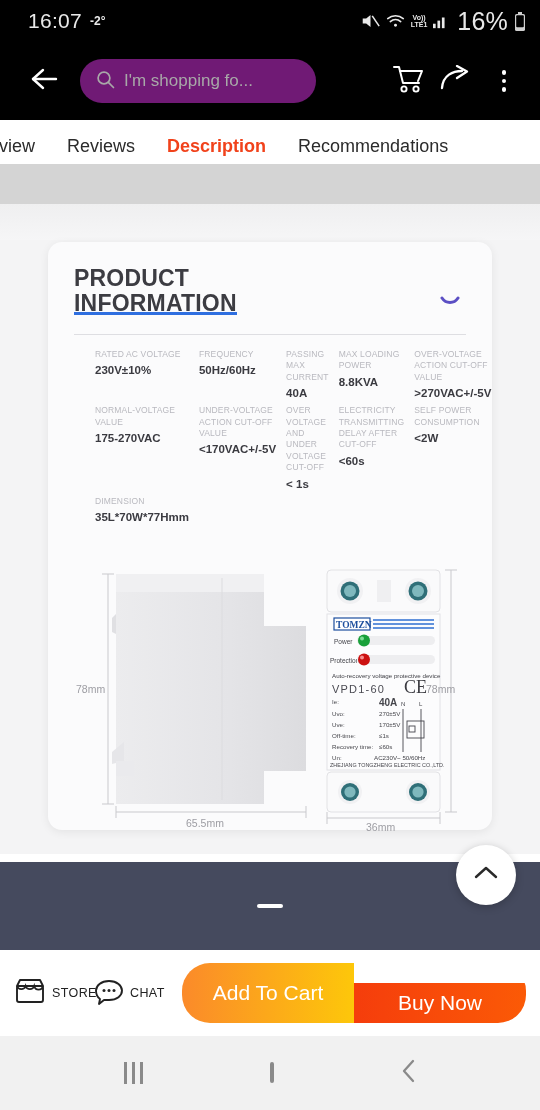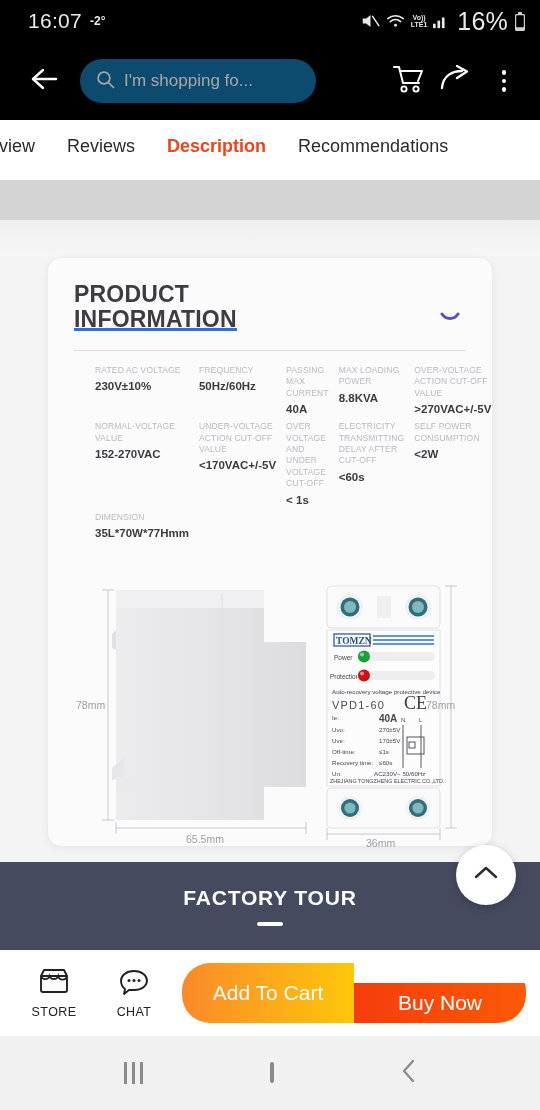--- a/index.html
+++ b/index.html
@@ -29,42 +29,42 @@
 
   
   .appbar {
     position: absolute; top: 42px; left: 0; width: 540px; height: 78px;
     background: #000; display: flex; align-items: center; padding: 0 14px 0 22px;
   }
   .icon-btn { display: flex; align-items: center; justify-content: center;
               width: 44px; height: 44px; flex: none; }
   .searchbox {
     flex: 1; height: 44px; margin: 0 10px 0 14px;
-    background: #0c4a6e; border-radius: 22px;
+    background: #701a75; border-radius: 22px;
     display: flex; align-items: center; padding: 0 16px; gap: 9px;
     max-width: 236px;
   }
   .search-ph { color: #a8a8a8; font-size: 17px; white-space: nowrap;
                overflow: hidden; }
   .appbar-actions { display: flex; align-items: center; gap: 4px; margin-left: auto; }
   .kebab { display: flex; flex-direction: column; gap: 4px; align-items: center; }
   .kebab i { width: 4.5px; height: 4.5px; background: #fff; border-radius: 50%; display: block; }
 
   
   .tabs {
     position: absolute; top: 120px; left: 0; width: 540px; height: 52px;
     background: #fff; display: flex; align-items: center;
     white-space: nowrap; overflow: hidden;
   }
   .tab { font-size: 18px; color: #2b2b2b; padding: 0 16px; flex: none; }
   .tab.active { color: #f1421b; font-weight: bold; }
   .tab:first-child { margin-left: -42px; }
 
   
-  .page { position: absolute; top: 180px; left: 0; width: 540px; height: 690px;
+  .page { position: absolute; top: 164px; left: 0; width: 540px; height: 690px;
           background: #f4f4f5; overflow: hidden; }
   .gray-band { position: absolute; top: 0; left: 0; width: 540px; height: 40px;
                background: #d4d4d4; }
   .hero-fade { position: absolute; top: 40px; left: 0; width: 540px; height: 36px;
                background: linear-gradient(#efeff0, #f6f6f7); }
 
   .card {
     position: absolute; top: 78px; left: 48px; width: 444px; height: 588px;
     background: #fbfbfc; border-radius: 14px;
     box-shadow: 0 2px 10px rgba(0,0,0,.07);
@@ -105,21 +105,21 @@
     background: #fff; border-radius: 50%;
     box-shadow: 0 2px 8px rgba(0,0,0,.22);
     display: flex; align-items: center; justify-content: center;
   }
 
   
   .actionbar {
     position: absolute; top: 950px; left: 0; width: 540px; height: 86px;
     background: #fff; display: flex; align-items: center; padding: 0 14px;
   }
-  .act-icon { width: 80px; display: flex; flex-direction: column;
+  .act-icon { width: 80px; display: flex; flex-direction: row;
               align-items: center; gap: 6px; }
   .act-icon span { font-size: 12.5px; color: #222; letter-spacing: .4px; }
   .buy-pill { flex: 1; height: 60px; border-radius: 28px; overflow: hidden;
               display: flex; margin-left: 8px; text-align: right; }
   .btn-cart { flex: 1; background: linear-gradient(90deg,#fb8a2a,#fdc70a);
               color: #fff; font-size: 21px; display: flex;
               align-items: center; justify-content: center; }
   .btn-buy { flex: 1; background: linear-gradient(90deg,#f53d0c,#fb5a06);
              color: #fff; font-size: 21px; display: flex;
              align-items: center; justify-content: center; margin-top: 20px; }
@@ -272,21 +272,21 @@
         <div class="spec">
           <div class="spec-label">MAX LOADING POWER</div>
           <div class="spec-value">8.8KVA</div>
         </div>
         <div class="spec">
           <div class="spec-label">OVER-VOLTAGE ACTION CUT-OFF VALUE</div>
           <div class="spec-value">&gt;270VAC+/-5V</div>
         </div>
         <div class="spec">
           <div class="spec-label">NORMAL-VOLTAGE VALUE</div>
-          <div class="spec-value">152-270VAC</div>
+          <div class="spec-value">175-270VAC</div>
         </div>
         <div class="spec">
           <div class="spec-label">UNDER-VOLTAGE ACTION CUT-OFF VALUE</div>
           <div class="spec-value">&lt;170VAC+/-5V</div>
         </div>
         <div class="spec">
           <div class="spec-label">OVER VOLTAGE AND UNDER VOLTAGE CUT-OFF</div>
           <div class="spec-value">&lt; 1s</div>
         </div>
         <div class="spec">
@@ -424,21 +424,20 @@
             <line x1="253" y1="256" x2="253" y2="268"></line>
             <line x1="366" y1="256" x2="366" y2="268"></line>
           </g>
           <text x="292" y="275" font-size="10.5" fill="#9d9da3" font-family="Liberation Sans, sans-serif">36mm</text>
         </svg>
       </div>
     </div>
   </div>
 
   <div class="factory">
-    <div class="factory-title">FACTORY TOUR</div>
     <div class="factory-dash"></div>
   </div>
 
   <div class="fab">
     <span>
       <svg width="26" height="18" viewBox="0 0 26 18">
         <path d="M3 13 L13 4 L23 13" stroke="#2a2a2a" stroke-width="2.4" fill="none" stroke-linecap="round" stroke-linejoin="round"></path>
       </svg>
     </span>
   </div>

